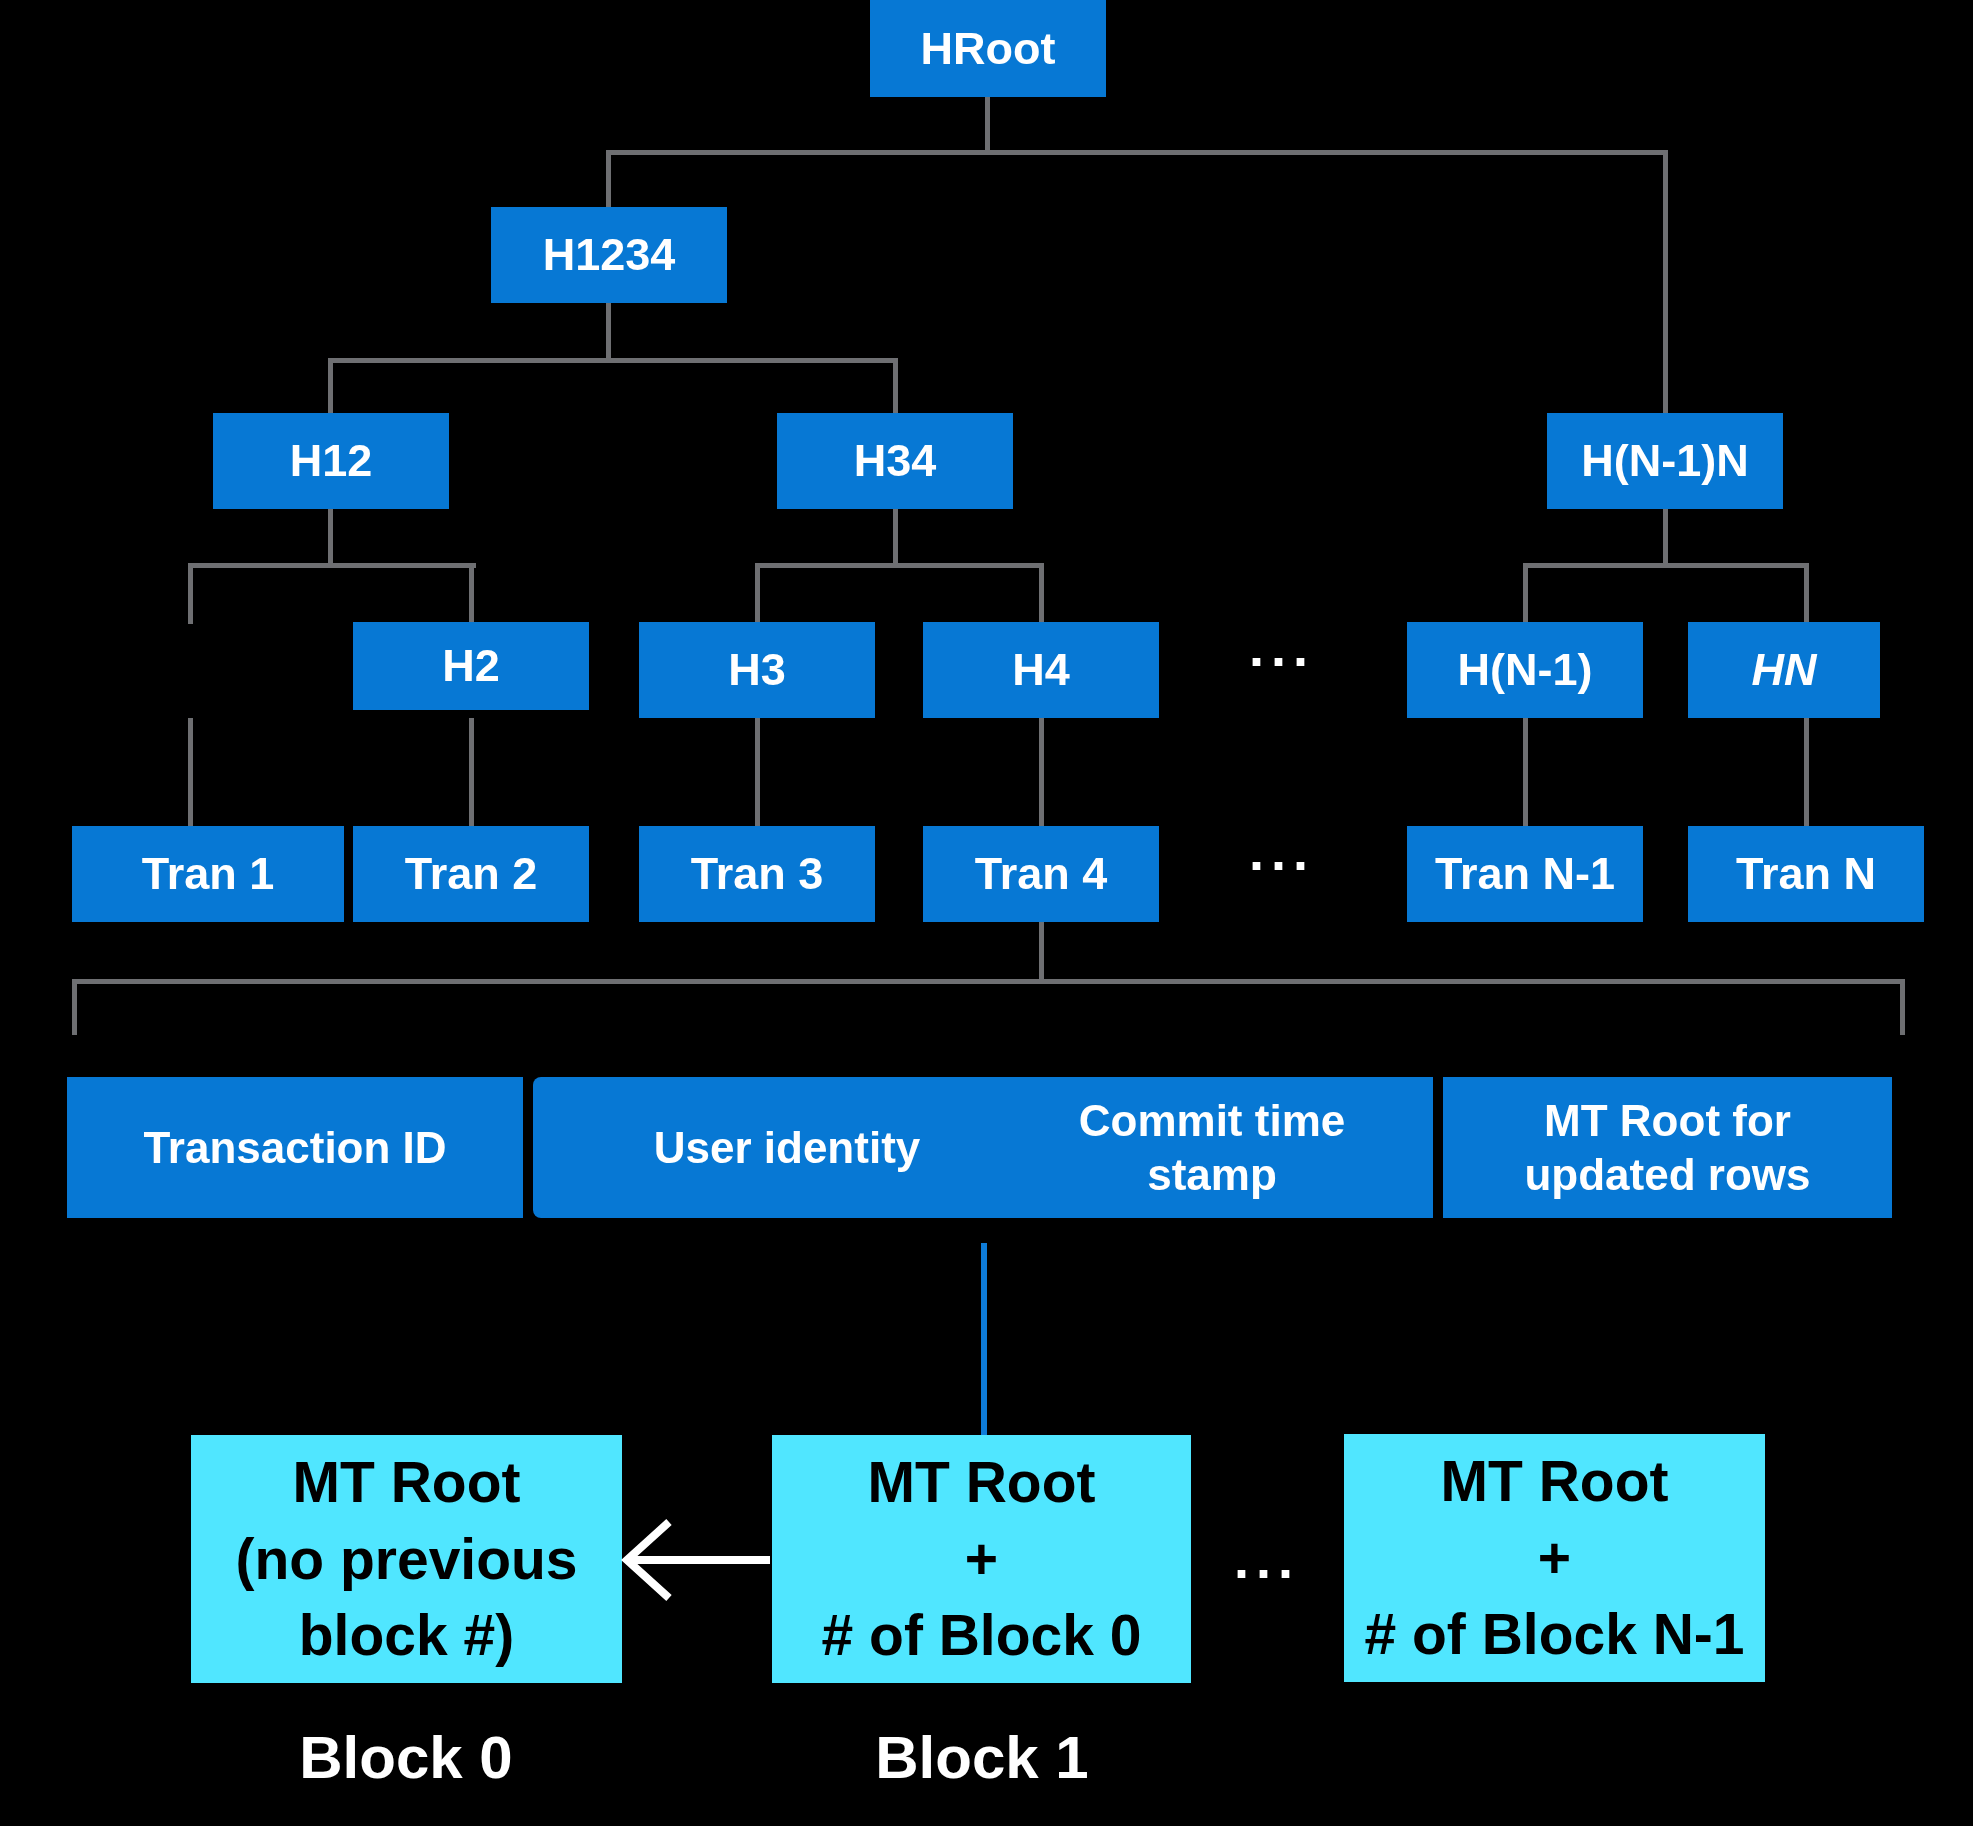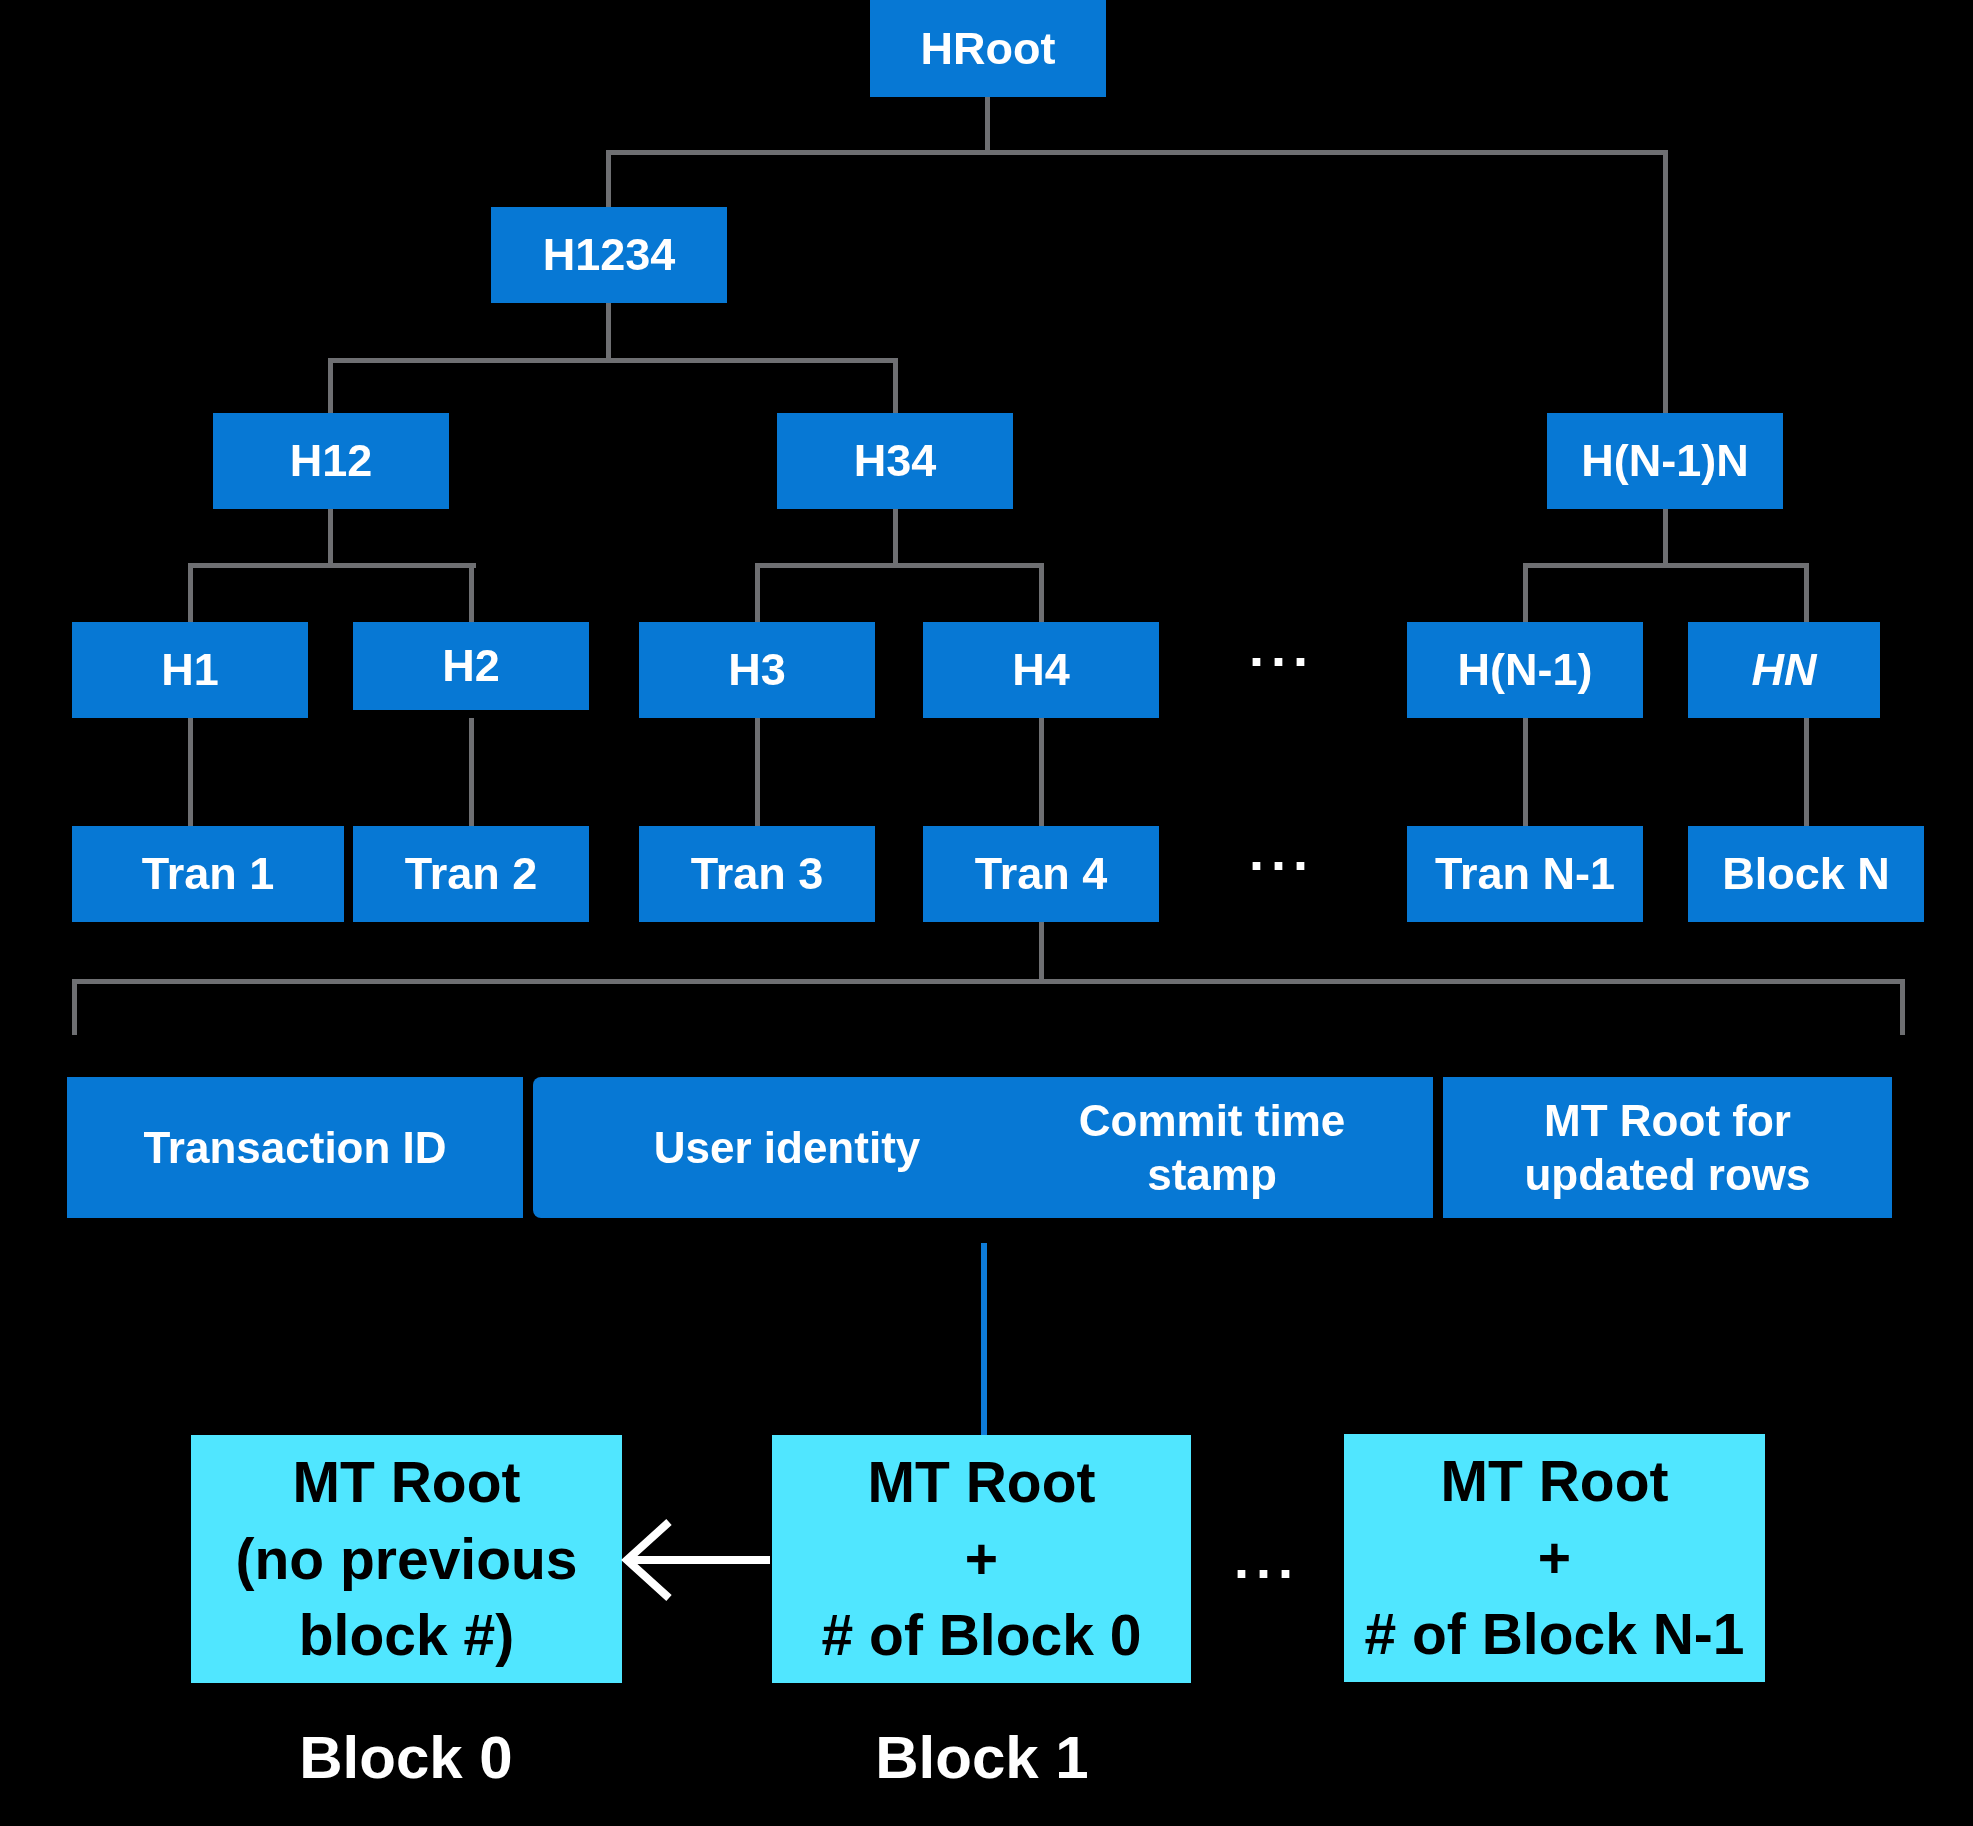--- a/index.html
+++ b/index.html
@@ -133,23 +133,20 @@
   <div class="node" style="left:213px; top:413px; width:236px; height:96px;">
       <span>H12</span>
     </div>
   <div class="node" style="left:777px; top:413px; width:236px; height:96px;">
       <span>H34</span>
     </div>
   <div class="node" style="left:1547px; top:413px; width:236px; height:96px;">
       <span>H(N-1)N</span>
     </div>
 
-  <div class="node" style="left:72px; top:622px; width:236px; height:96px;">
-      <span>H1</span>
-    </div>
   <div class="node" style="left:353px; top:622px; width:236px; height:88px;">
       <span>H2</span>
     </div>
   <div class="node" style="left:639px; top:622px; width:236px; height:96px;">
       <span>H3</span>
     </div>
   <div class="node" style="left:923px; top:622px; width:236px; height:96px;">
       <span>H4</span>
     </div>
   <div class="node" style="left:1407px; top:622px; width:236px; height:96px;">
@@ -168,21 +165,21 @@
   <div class="node" style="left:639px; top:826px; width:236px; height:96px;">
       <span>Tran 3</span>
     </div>
   <div class="node" style="left:923px; top:826px; width:236px; height:96px;">
       <span>Tran 4</span>
     </div>
   <div class="node" style="left:1407px; top:826px; width:236px; height:96px;">
       <span>Tran N-1</span>
     </div>
   <div class="node" style="left:1688px; top:826px; width:236px; height:96px;">
-      <span>Block N</span>
+      <span>Tran N</span>
     </div>
 
   <div class="dots" style="left:1232px; top:610px; width:100px; height:64px;">
       <span>...</span>
     </div>
   <div class="dots" style="left:1232px; top:814px; width:100px; height:64px;">
       <span>...</span>
     </div>
 
   <div class="bar-cell" style="left:67px; top:1077px; width:456px; height:141px;"><span>Transaction ID</span></div>

